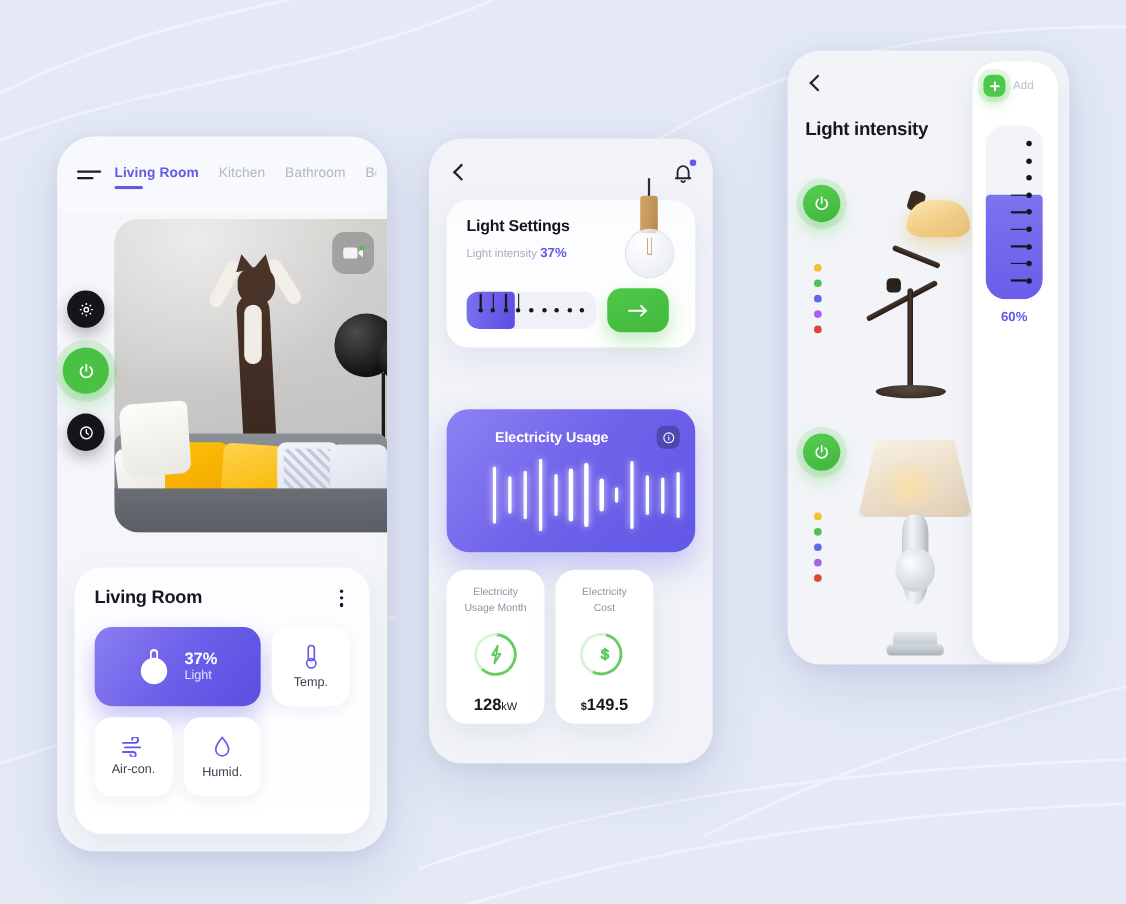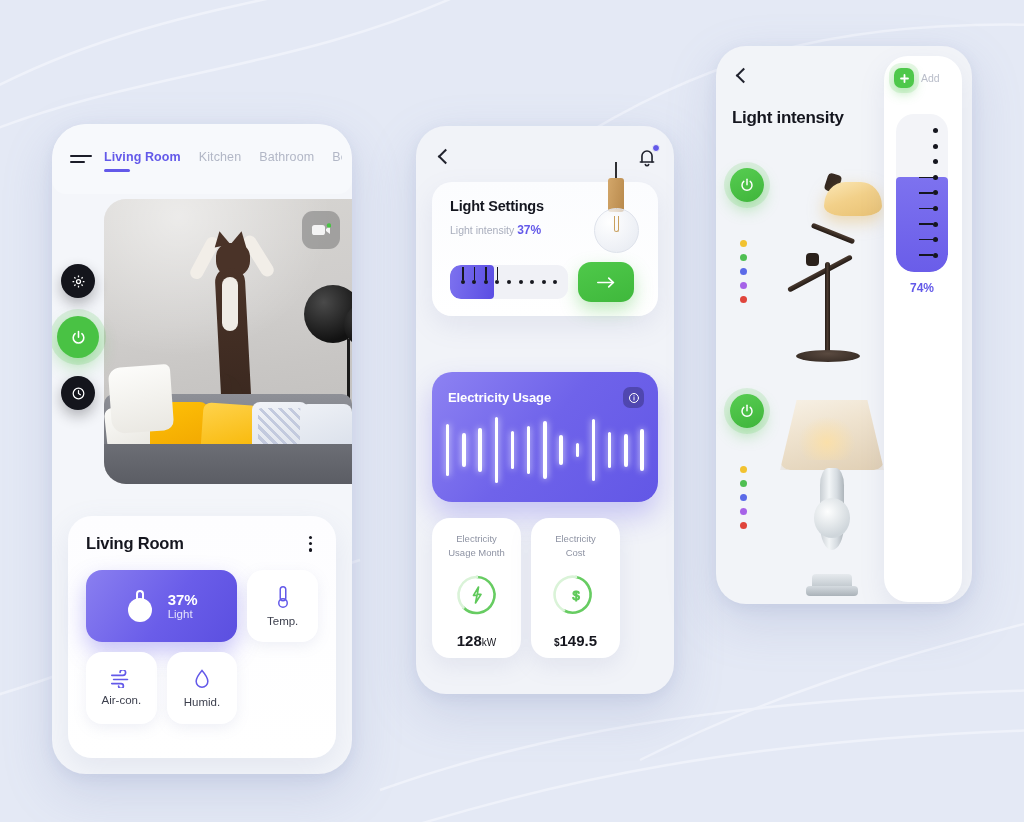--- a/index.html
+++ b/index.html
@@ -18,21 +18,21 @@
 
   
   .phone {
     position: absolute;
     background: #f4f6fa;
     border-radius: 34px;
     box-shadow: 0 18px 50px rgba(118,132,180,0.22), 0 4px 14px rgba(118,132,180,0.12);
     overflow: hidden;
   }
   #phone-living { left: 52px; top: 124px; width: 300px; height: 650px; }
-  #phone-light  { left: 416px; top: 126px; width: 258px; height: 568px;
+  #phone-light  { left: 390px; top: 126px; width: 258px; height: 568px;
                   background: #f1f3f8; border-radius: 30px; }
   #phone-intensity { left: 716px; top: 46px; width: 256px; height: 558px;
                   background: #f2f4f8; border-radius: 30px; }
 
   
   .p1-topbar {
     position: absolute; left: 0; top: 0; width: 100%; height: 70px;
     background: #f7f9fc;
     display: flex; align-items: center; gap: 12px;
     padding: 0 10px 0 18px;
@@ -178,21 +178,21 @@
   .bulb-wire { position:absolute; left:29px; top:-6px; width:2px; height:18px; background:#2f2f33; }
   .bulb-glass { position:absolute; left:8px; top:40px; width:45px; height:45px; border-radius:50%;
       background: radial-gradient(circle at 34% 30%, rgba(255,255,255,.95), rgba(228,232,240,.55) 60%, rgba(205,212,225,.5));
       border:1.4px solid #dfe3ec; }
   .bulb-fila { position:absolute; left:28px; top:48px; width:5px; height:16px;
       border:1.3px solid #c9a05e; border-top:none; border-radius: 0 0 4px 4px; }
 
   .eu-card { position:absolute; left:16px; top:246px; width:226px; height:130px;
       border-radius:20px; overflow:hidden;
       background: linear-gradient(130deg,#8d82f2 0%,#6f63ea 48%,#6257e6 100%);
-      box-shadow: 0 14px 28px rgba(99,89,233,.3); }
+      box-shadow: 0 14px 28px rgba(99,89,233,.3); padding-left: 28px; }
   .eu-head { display:flex; align-items:center; justify-content:space-between; padding: 15px 14px 0 16px; }
   .eu-title { font-size:13px; font-weight:bold; color:#fff; letter-spacing:-.1px; }
   .eu-ic { width:21px; height:21px; border-radius:7px; background:rgba(40,36,90,.4);
       display:flex; align-items:center; justify-content:center; }
   .eu-bars { display:flex; align-items:center; justify-content:space-between;
       height: 72px; padding: 0 14px; margin-top: 6px; }
   .eu-bars .b { width:3.4px; background:#fff; border-radius:3px;
       box-shadow: 0 0 7px rgba(255,255,255,.85); }
 
   .stat-row { position:absolute; left:16px; top:392px; width:188px; display:flex; gap:10px; }
@@ -614,19 +614,19 @@
               <span class="vtick"></span>
               <span class="vtick"></span>
               <span class="vtick on"></span>
               <span class="vtick on"></span>
               <span class="vtick on"></span>
               <span class="vtick on"></span>
               <span class="vtick on"></span>
               <span class="vtick on"></span>
             </div>
         </div>
-        <div class="vpct">74%</div>
+        <div class="vpct">60%</div>
       </div>
 
     </div>
 
   </div>
 </div>
 
 </body></html>

